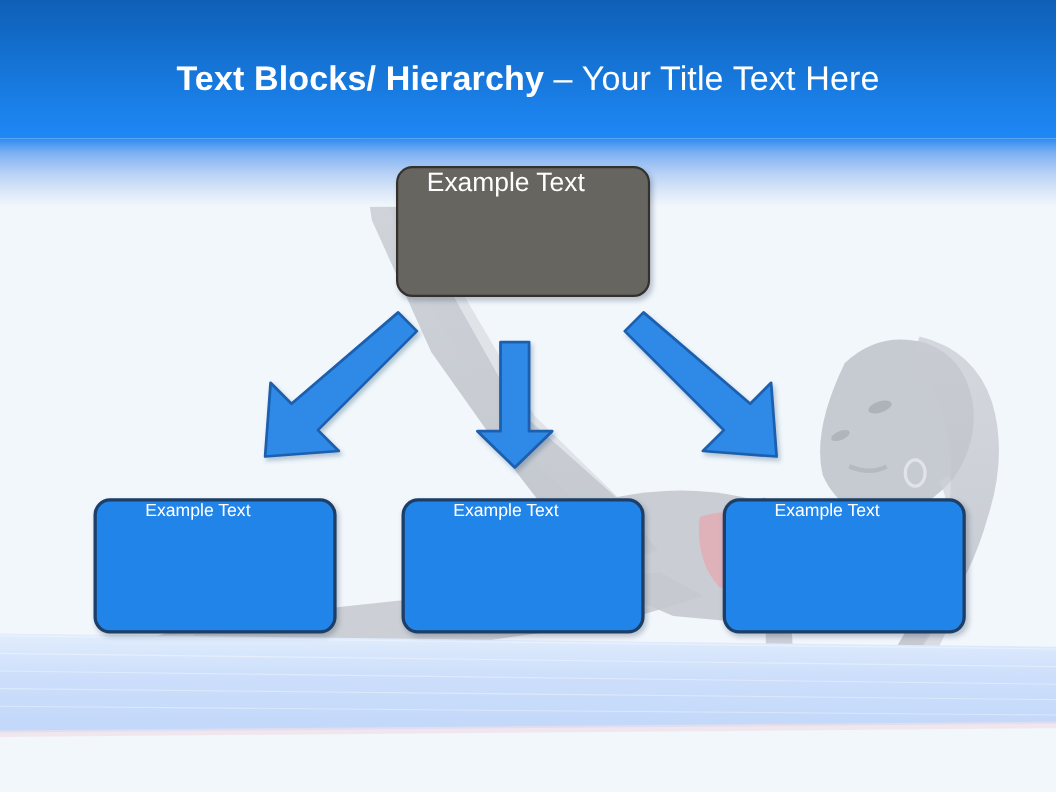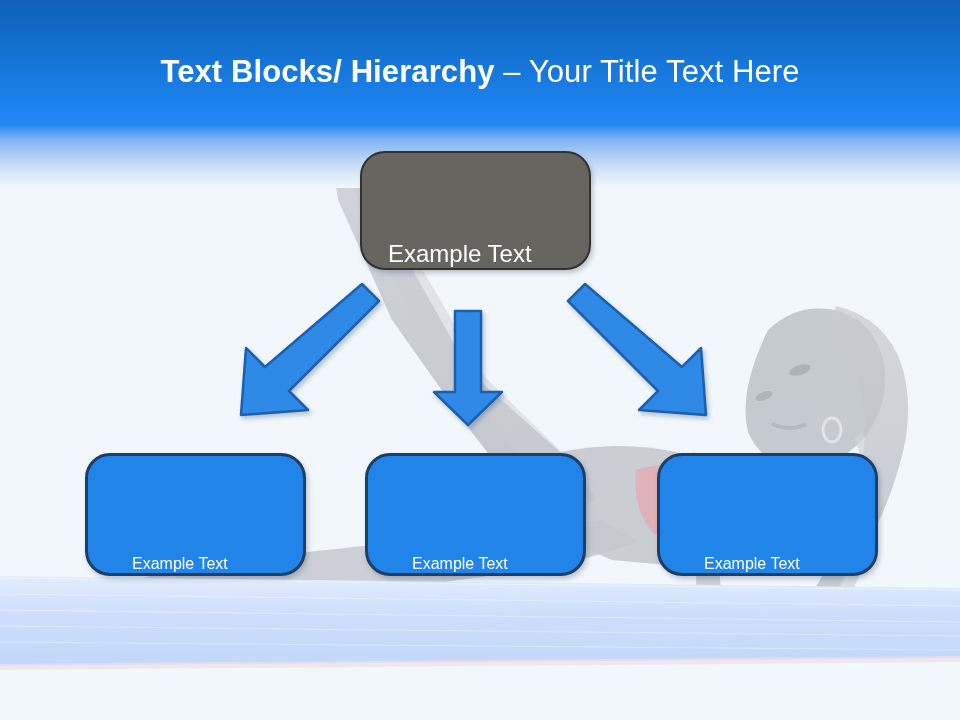--- a/index.html
+++ b/index.html
@@ -60,23 +60,23 @@
     left: 0; top: 566px;
     width: 960px;
     height: 110px;
   }
   .mat svg { display:block; width: 960px; height: 110px; }
 
   
   .node {
     position: absolute;
     box-sizing: border-box;
-    border-radius: 25px;
+    border-radius: 15px;
     display: flex;
-    align-items: flex-end;
+    align-items: flex-start;
     color: #ffffff;
     box-shadow: 2px 3px 5px rgba(40,60,90,0.28);
   }
   .node-top {
     left: 360px; top: 151px;
     width: 231px; height: 119px;
     background: #67655f;
     border: 2px solid #33312c;
     font-size: 24px;
     padding-left: 26px;

